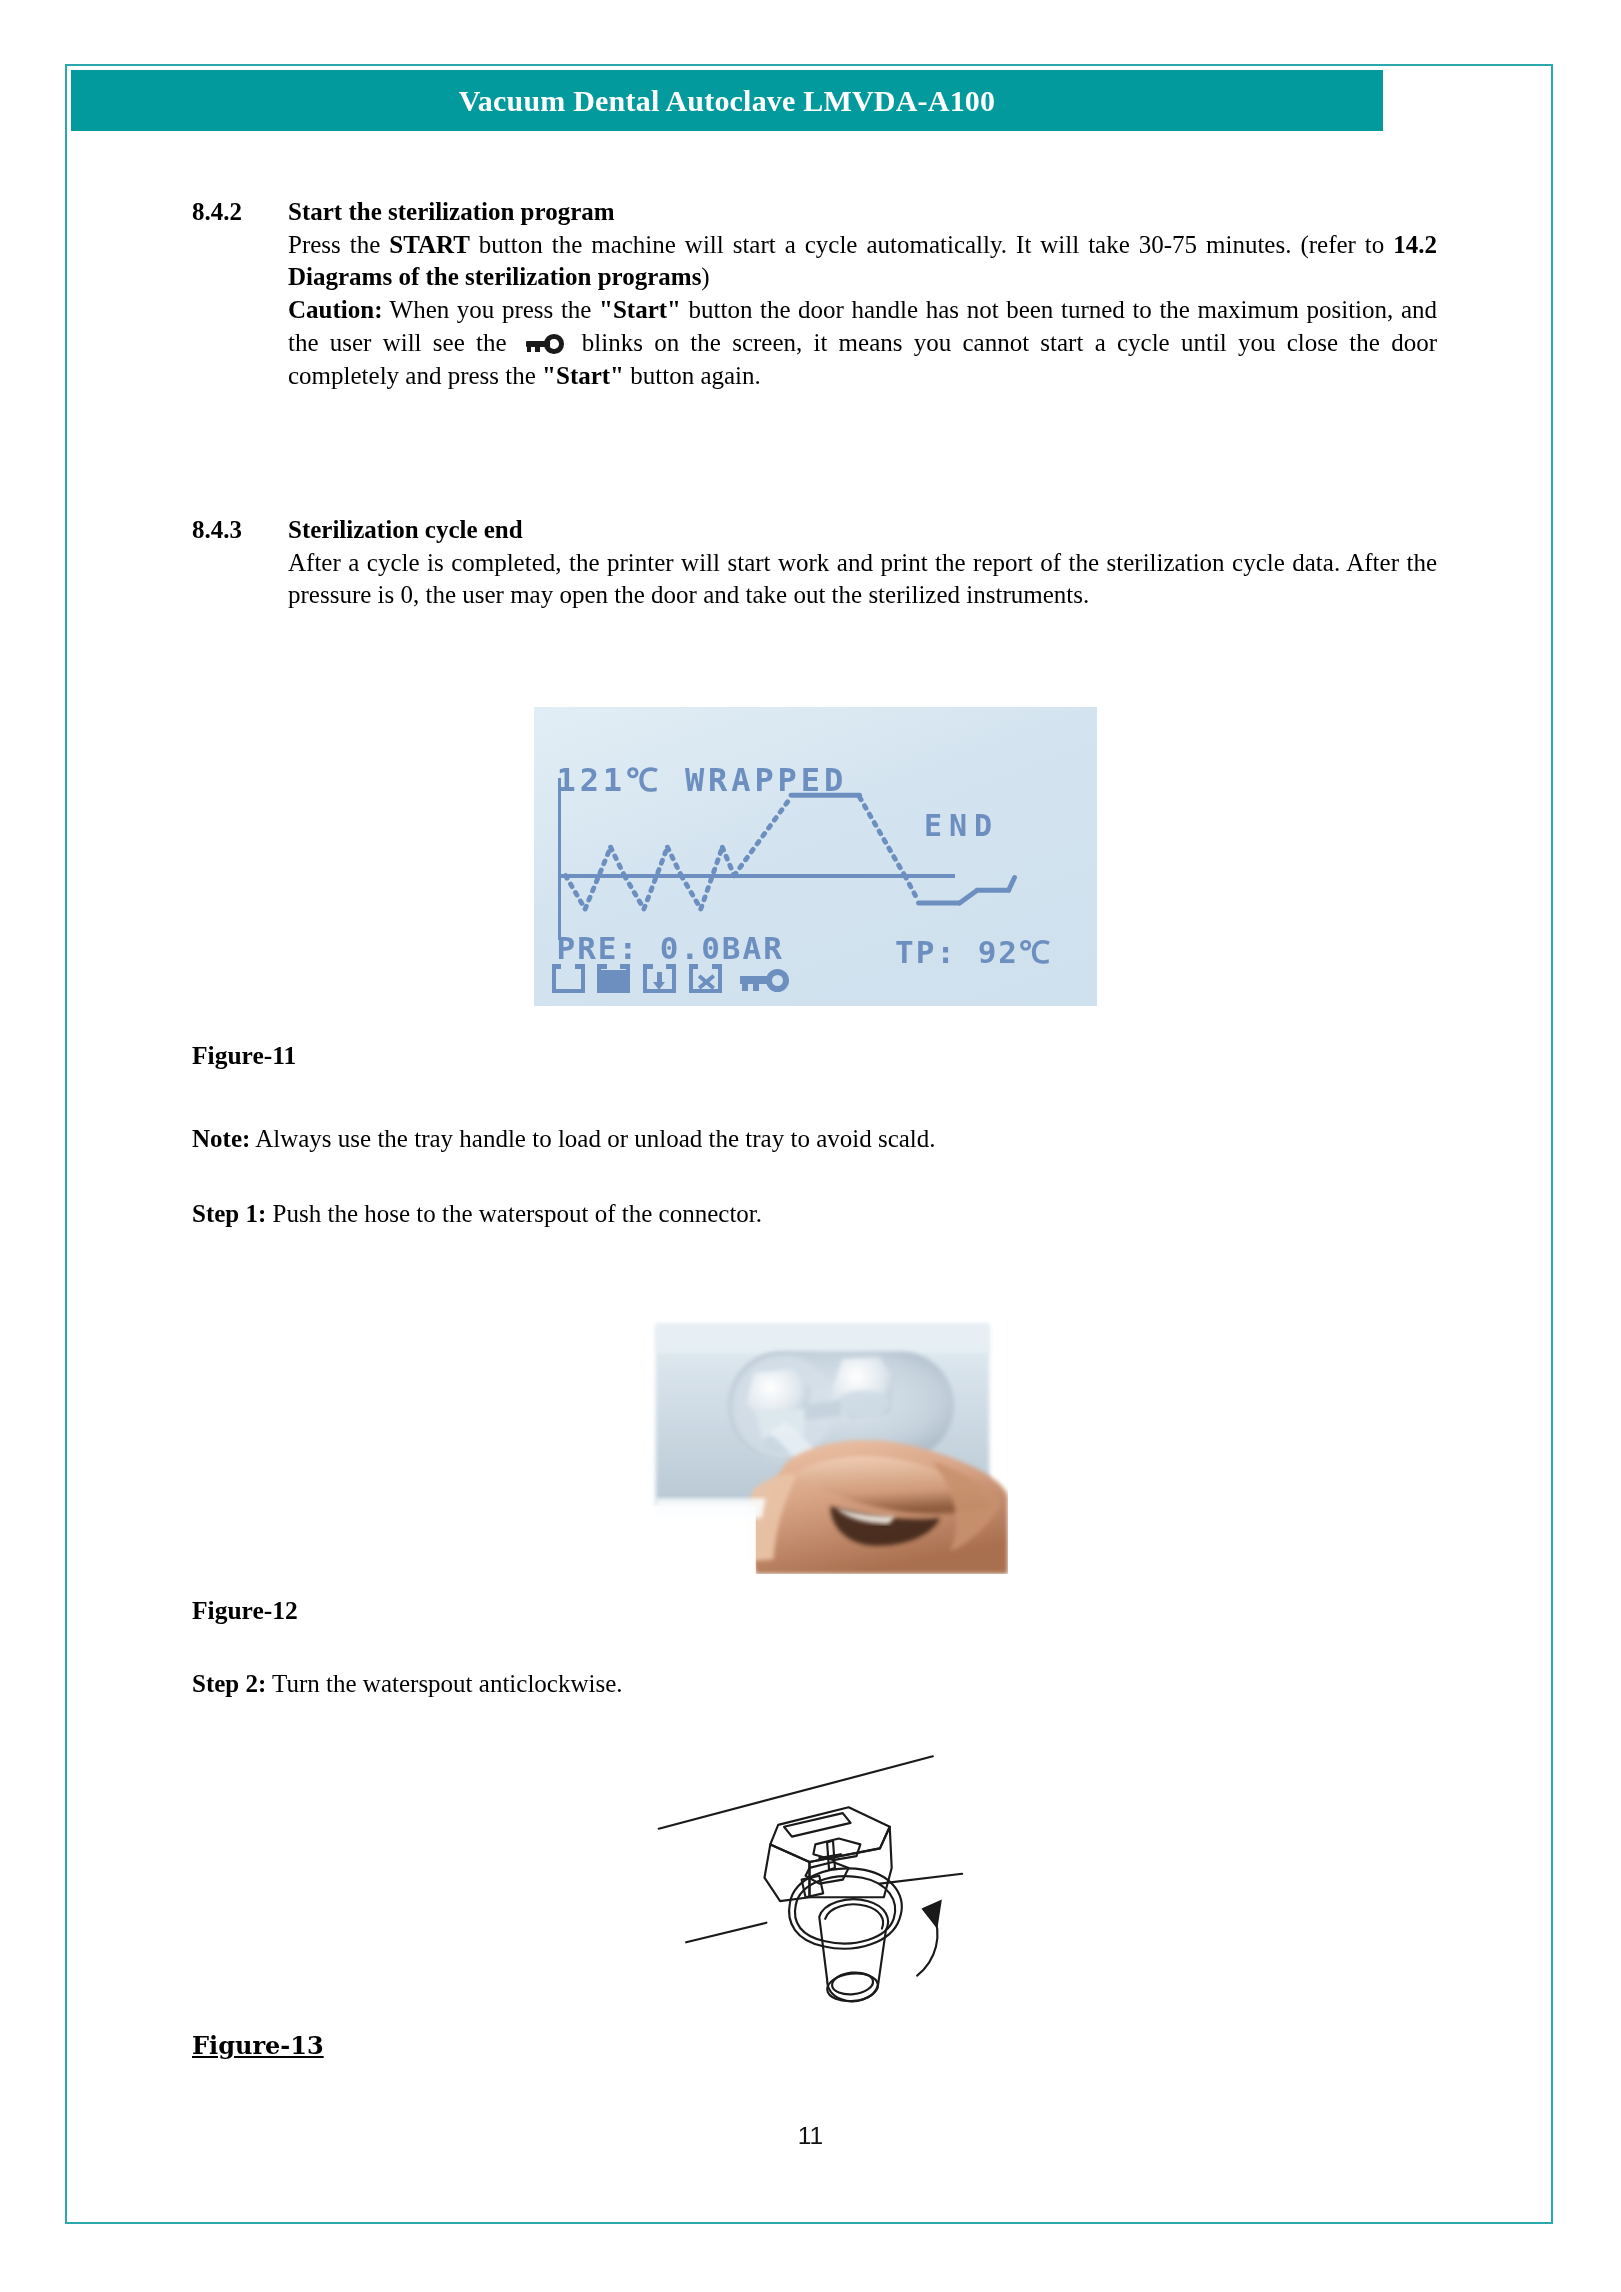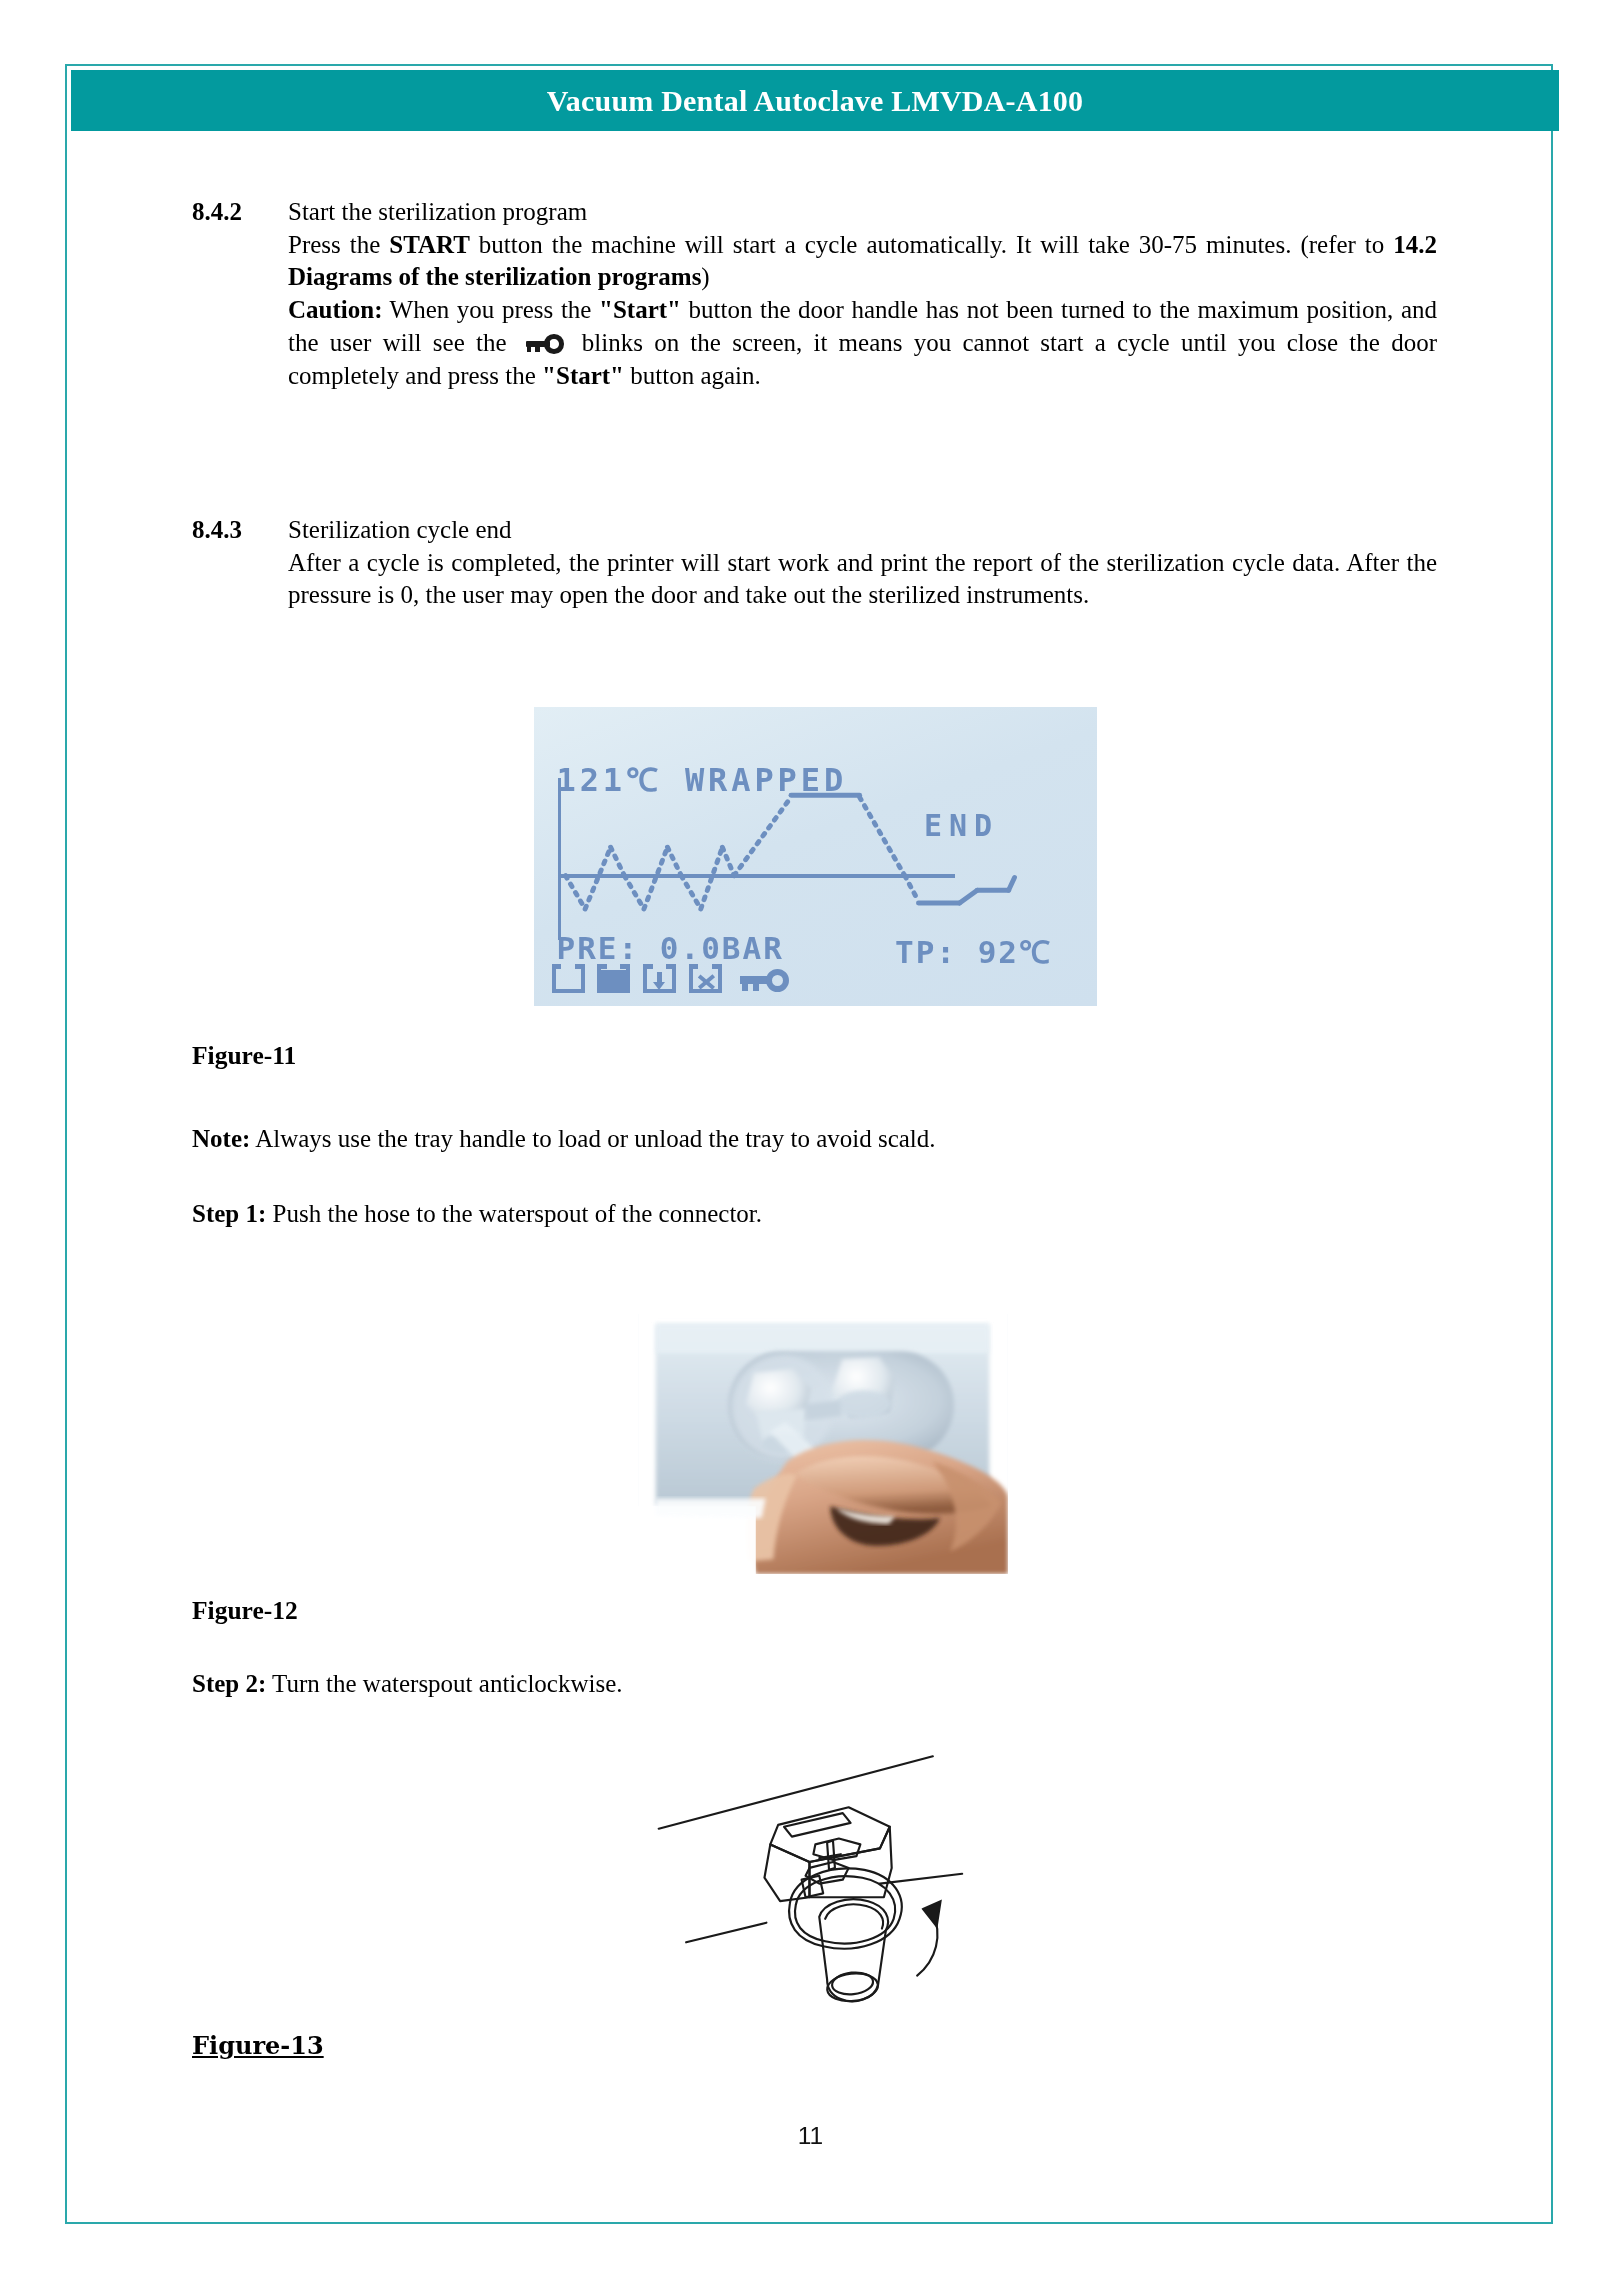--- a/index.html
+++ b/index.html
@@ -25,21 +25,21 @@
     height: 2160px;
     border: 2px solid #2aa8ab;
     box-sizing: border-box;
   }
 
   
   .header-banner {
     position: absolute;
     left: 71px;
     top: 70px;
-    width: 1488px;
+    width: 1312px;
     height: 61px;
     background: #039a9e;
     display: flex;
     align-items: center;
     justify-content: center;
   }
   .header-title {
     font-family: "Liberation Serif", "DejaVu Serif", serif;
     font-weight: bold;
     font-size: 30px;
@@ -72,21 +72,21 @@
     flex: 0 0 96px;
     line-height: 1.30;
   }
   .sec-body {
     flex: 1 1 auto;
     font-size: 25px;
     line-height: 1.30;
     text-align: justify;
   }
   .sec-head {
-    font-weight: normal;
+    font-weight: bold;
     font-size: 25px;
     line-height: 1.30;
     display: block;
   }
   .para {
     display: block;
     font-size: 25px;
     line-height: 1.315;
     text-align: justify;
   }

